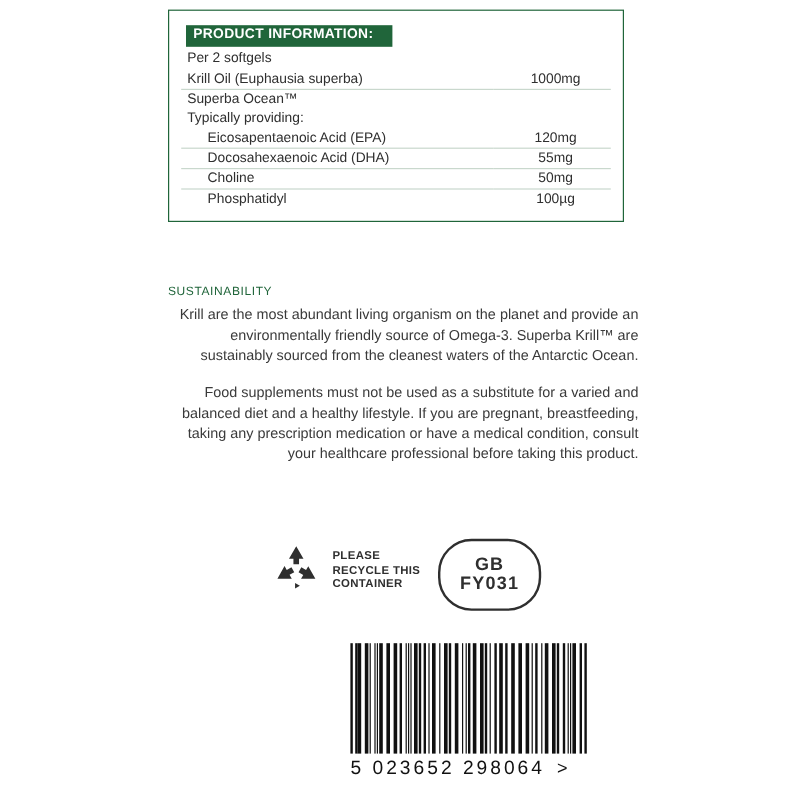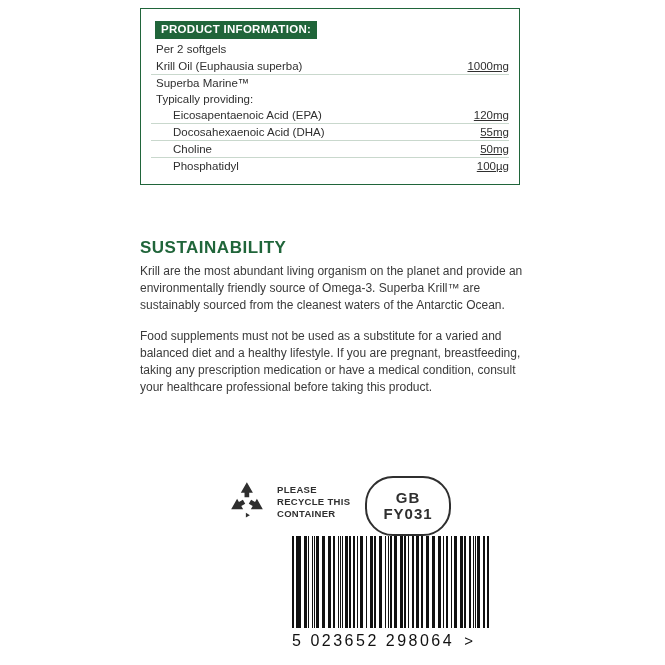--- a/index.html
+++ b/index.html
@@ -29,21 +29,21 @@
   .panel-title-wrap {
     margin: 2px 0 4px 4px;
   }
   .panel-title {
     display: inline-block;
     background: #20653a;
     color: #ffffff;
     font-size: 11.5px;
     font-weight: bold;
     letter-spacing: 0.3px;
-    padding: 2px 6px 3px 6px;
+    padding: 2px 16px 3px 6px;
     line-height: 1.1;
   }
   .per-serving {
     margin: 4px 0 0 5px;
     font-size: 11.5px;
     color: #2f2f2f;
   }
   table.nutrition {
     width: 100%;
     border-collapse: collapse;
@@ -59,54 +59,54 @@
     border-bottom: none;
   }
   table.nutrition td.name {
     padding-left: 5px;
     color: #2f2f2f;
   }
   table.nutrition td.name.indent {
     padding-left: 22px;
   }
   table.nutrition td.val {
-    text-align: right;
+    text-align: center;
     width: 92px;
     padding-left: 6px;
     color: #2f2f2f;
-    text-decoration: underline;
   }
 
   
   .copy {
     position: absolute;
     left: 140px;
     top: 238px;
     width: 392px;
   }
   .section-head {
-    font-size: 17px;
-    font-weight: bold;
+    font-size: 10px;
+    font-weight: normal;
     color: #20653a;
     letter-spacing: 0.5px;
     margin-bottom: 5px;
   }
   .para {
     font-size: 12px;
     line-height: 1.42;
     color: #3a3a3a;
     margin: 0 0 14px 0;
+    text-align: right;
   }
   .para:last-child { margin-bottom: 0; }
 
   
   .marks {
     position: absolute;
     left: 225px;
-    top: 478px;
+    top: 451px;
     width: 250px;
     height: 56px;
   }
   .recycle {
     position: absolute;
     left: 0;
     top: 0;
     display: flex;
     align-items: center;
   }
@@ -179,21 +179,21 @@
   </div>
   <div class="per-serving">Per 2 softgels</div>
 
   <table class="nutrition">
     <tbody>
       <tr>
         <td class="name">Krill Oil (Euphausia superba)</td>
         <td class="val">1000mg</td>
       </tr>
       <tr class="no-rule">
-        <td class="name">Superba Marine™</td>
+        <td class="name">Superba Ocean™</td>
         <td class="val"></td>
       </tr>
       <tr class="no-rule">
         <td class="name">Typically providing:</td>
         <td class="val"></td>
       </tr>
       <tr>
         <td class="name indent">Eicosapentaenoic Acid (EPA)</td>
         <td class="val">120mg</td>
       </tr>

